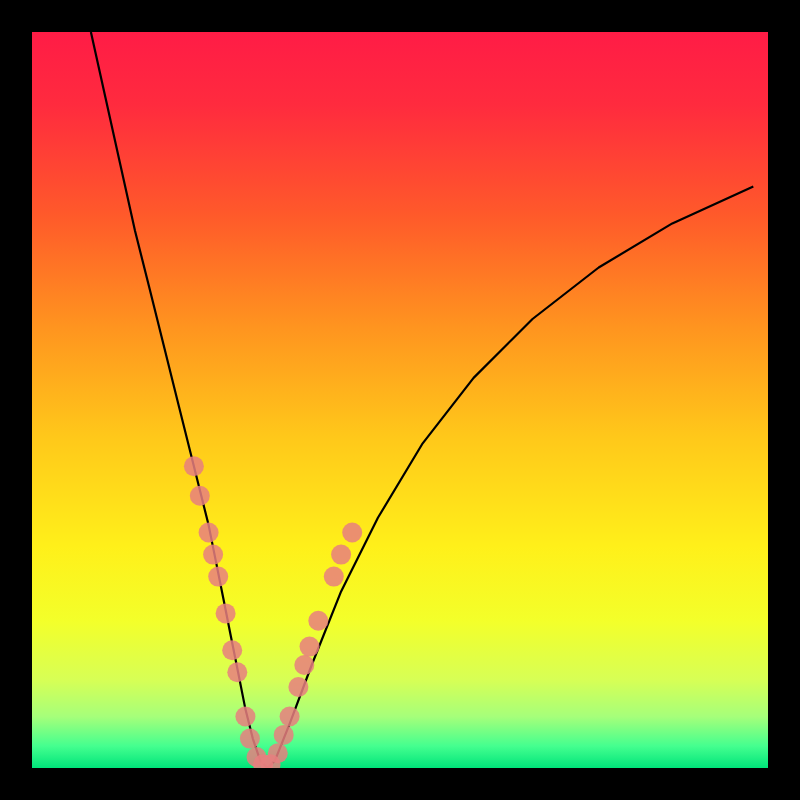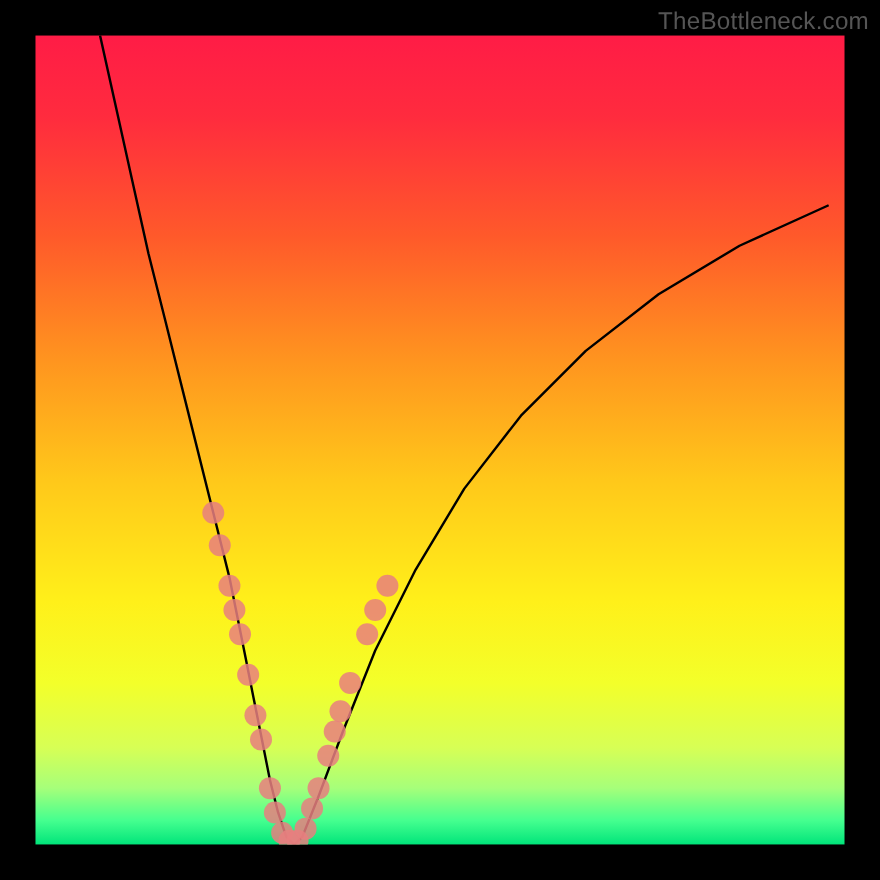--- a/index.html
+++ b/index.html
@@ -44,21 +44,20 @@
   svg.curve-layer {
     position: absolute;
     left: 0;
     top: 0;
   }
 </style>
 </head>
 <body>
 <div class="outer">
 
-  <div class="watermark">TheBottleneck.com</div>
 
   <div class="plot-area">
 
     <svg class="gradient-bg" width="736" height="736" viewBox="0 0 736 736">
       <defs>
         <linearGradient id="bgGrad" x1="0" y1="0" x2="0" y2="1">
         <stop offset="0.0%" stop-color="#ff1c46"></stop>
             <stop offset="10.0%" stop-color="#ff2b3e"></stop>
             <stop offset="25.0%" stop-color="#ff5a2a"></stop>
             <stop offset="40.0%" stop-color="#ff941f"></stop>

